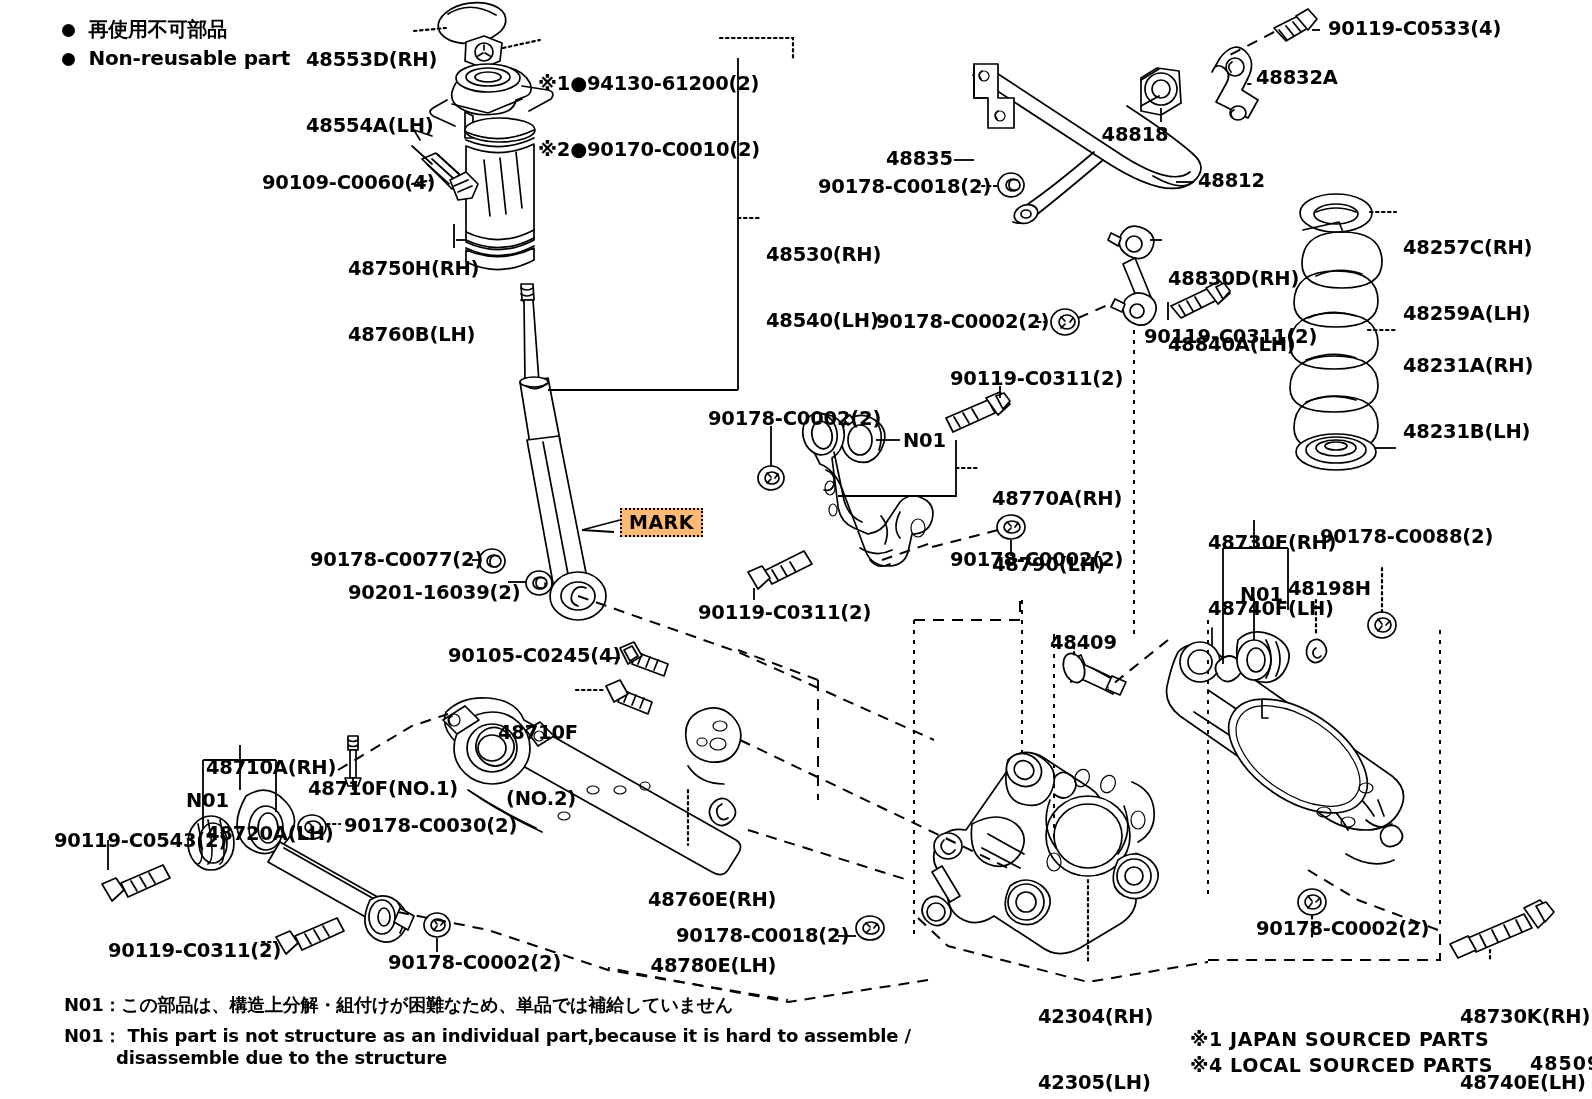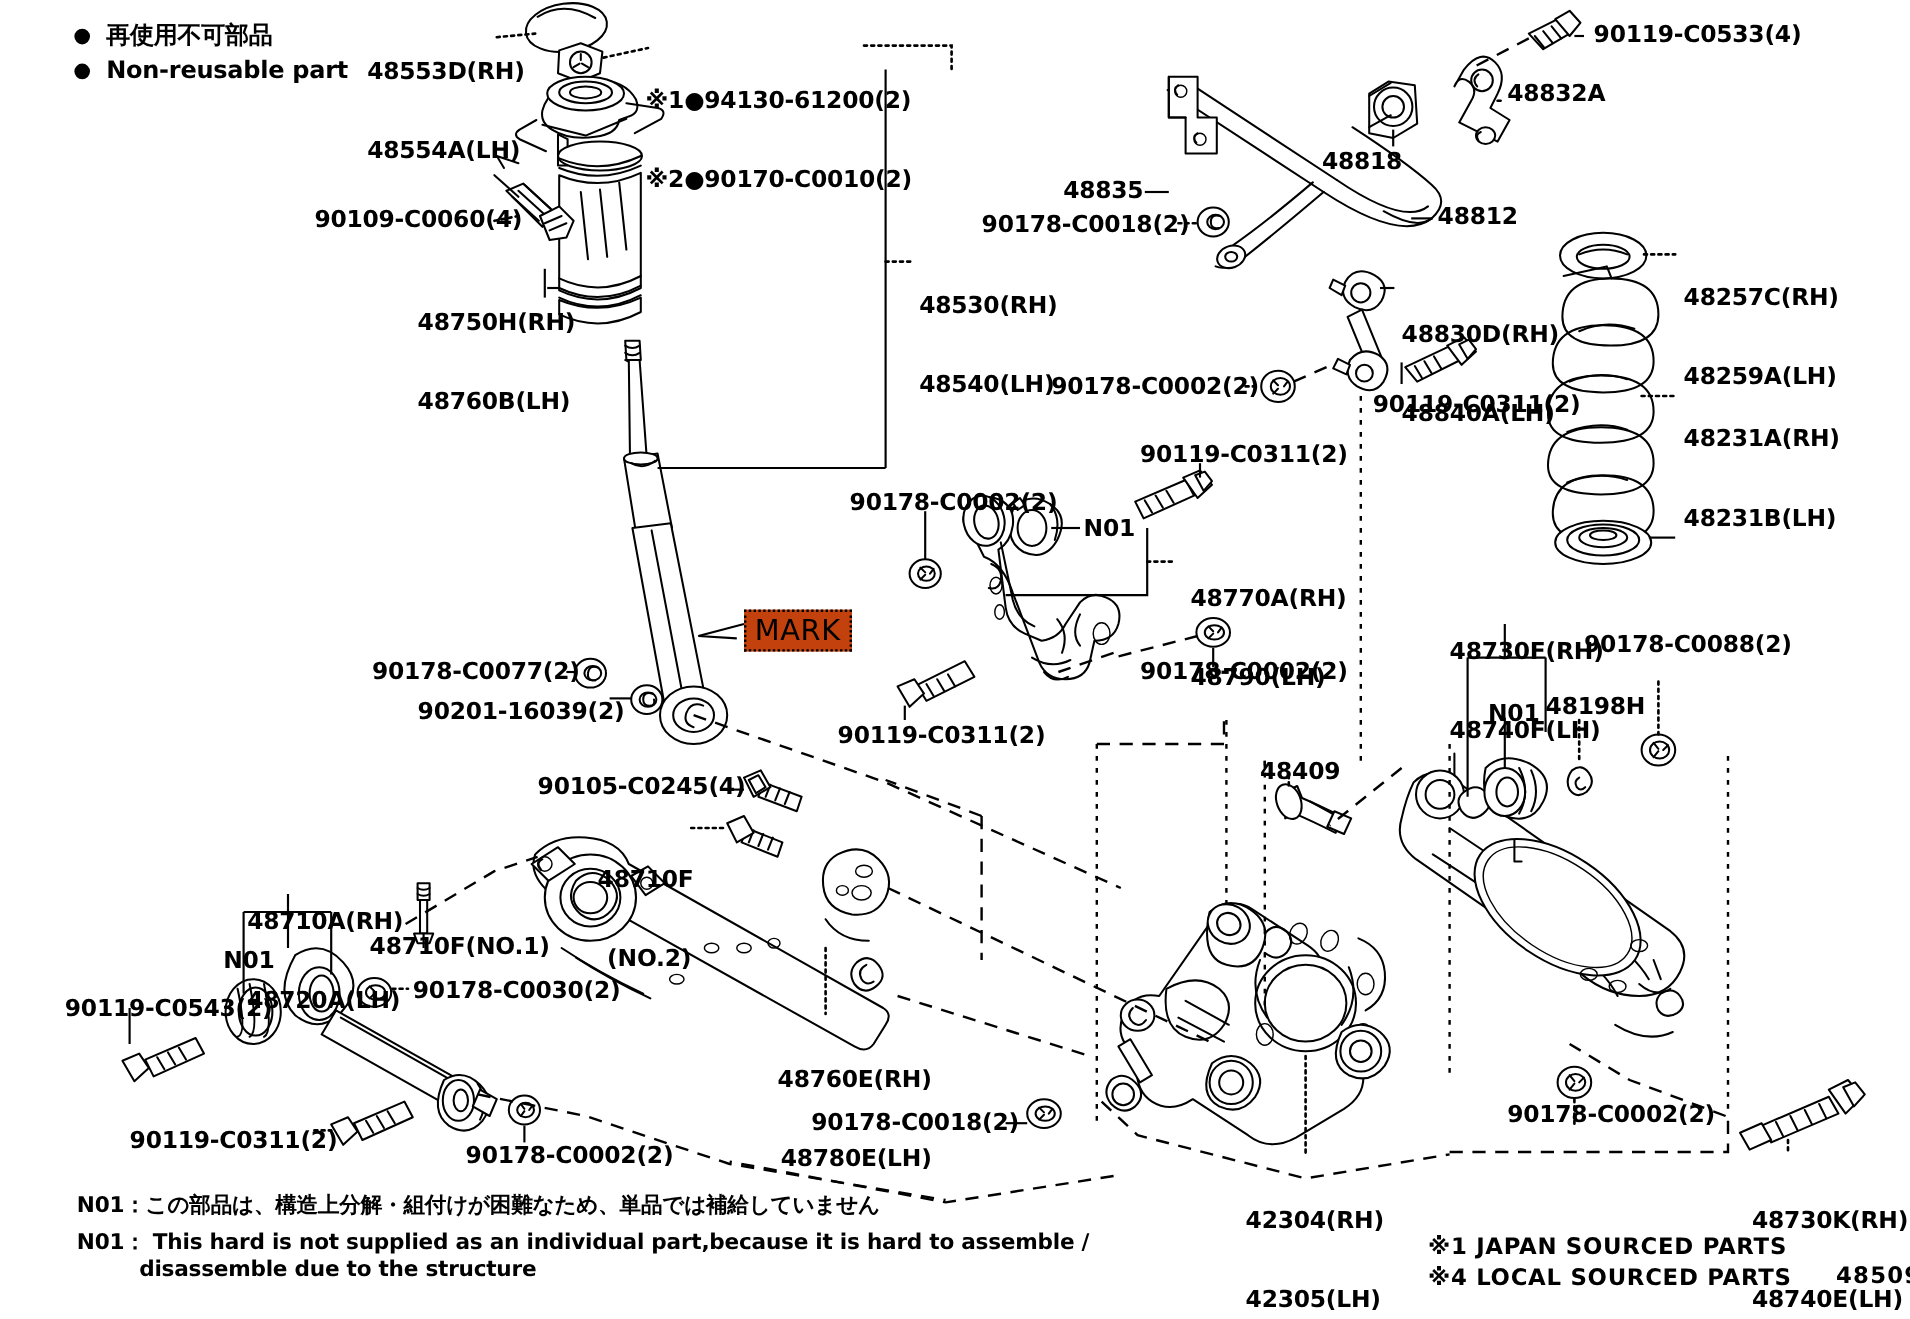--- a/index.html
+++ b/index.html
@@ -58,24 +58,24 @@
     height: 13px;
     border-radius: 50%;
     background: #000;
     vertical-align: -1px;
   }
   .markbox {
     position: absolute;
     border: 2px dotted #000;
     padding: 1px 7px 2px 7px;
     font-family: "DejaVu Sans", sans-serif;
-    font-weight: 400;
-    font-size: 24px;
+    font-weight: 700;
+    font-size: 19px;
     letter-spacing: 0.5px;
-    background: #c2410c;
+    background: #fdba74;
   }
   svg.art {
     position: absolute;
     left: 0; top: 0;
     width: 1592px;
     height: 1099px;
     pointer-events: none;
   }
   .legend-row { position: absolute; white-space: nowrap; }
 </style>
@@ -659,21 +659,21 @@
     <div>48740E(LH)</div>
   </div>
 
   <div class="lbl" style="left:855px; top:430px;">N01</div>
   <div class="lbl" style="left:138px; top:790px;">N01</div>
   <div class="lbl" style="left:1192px; top:584px;">N01</div>
 
   <div class="markbox" style="left:572px; top:508px;">MARK</div>
 
   <div class="lbl note" style="left:16px; top:993px;">N01：この部品は、構造上分解・組付けが困難なため、単品では補給していません</div>
-  <div class="lbl note" style="left:16px; top:1024px;">N01： This hard is not supplied as an individual part,because it is hard to assemble /</div>
+  <div class="lbl note" style="left:16px; top:1024px;">N01： This part is not structure as an individual part,because it is hard to assemble /</div>
   <div class="lbl note" style="left:68px; top:1046px;">disassemble due to the structure</div>
 
   <div class="lbl srcnote" style="left:1142px; top:1026px;">※1 JAPAN SOURCED PARTS</div>
   <div class="lbl srcnote" style="left:1142px; top:1052px;">※4 LOCAL SOURCED PARTS</div>
 
   <div class="lbl code" style="left:1482px; top:1052px;">485091A</div>
 
 </div>
 
 </body></html>

